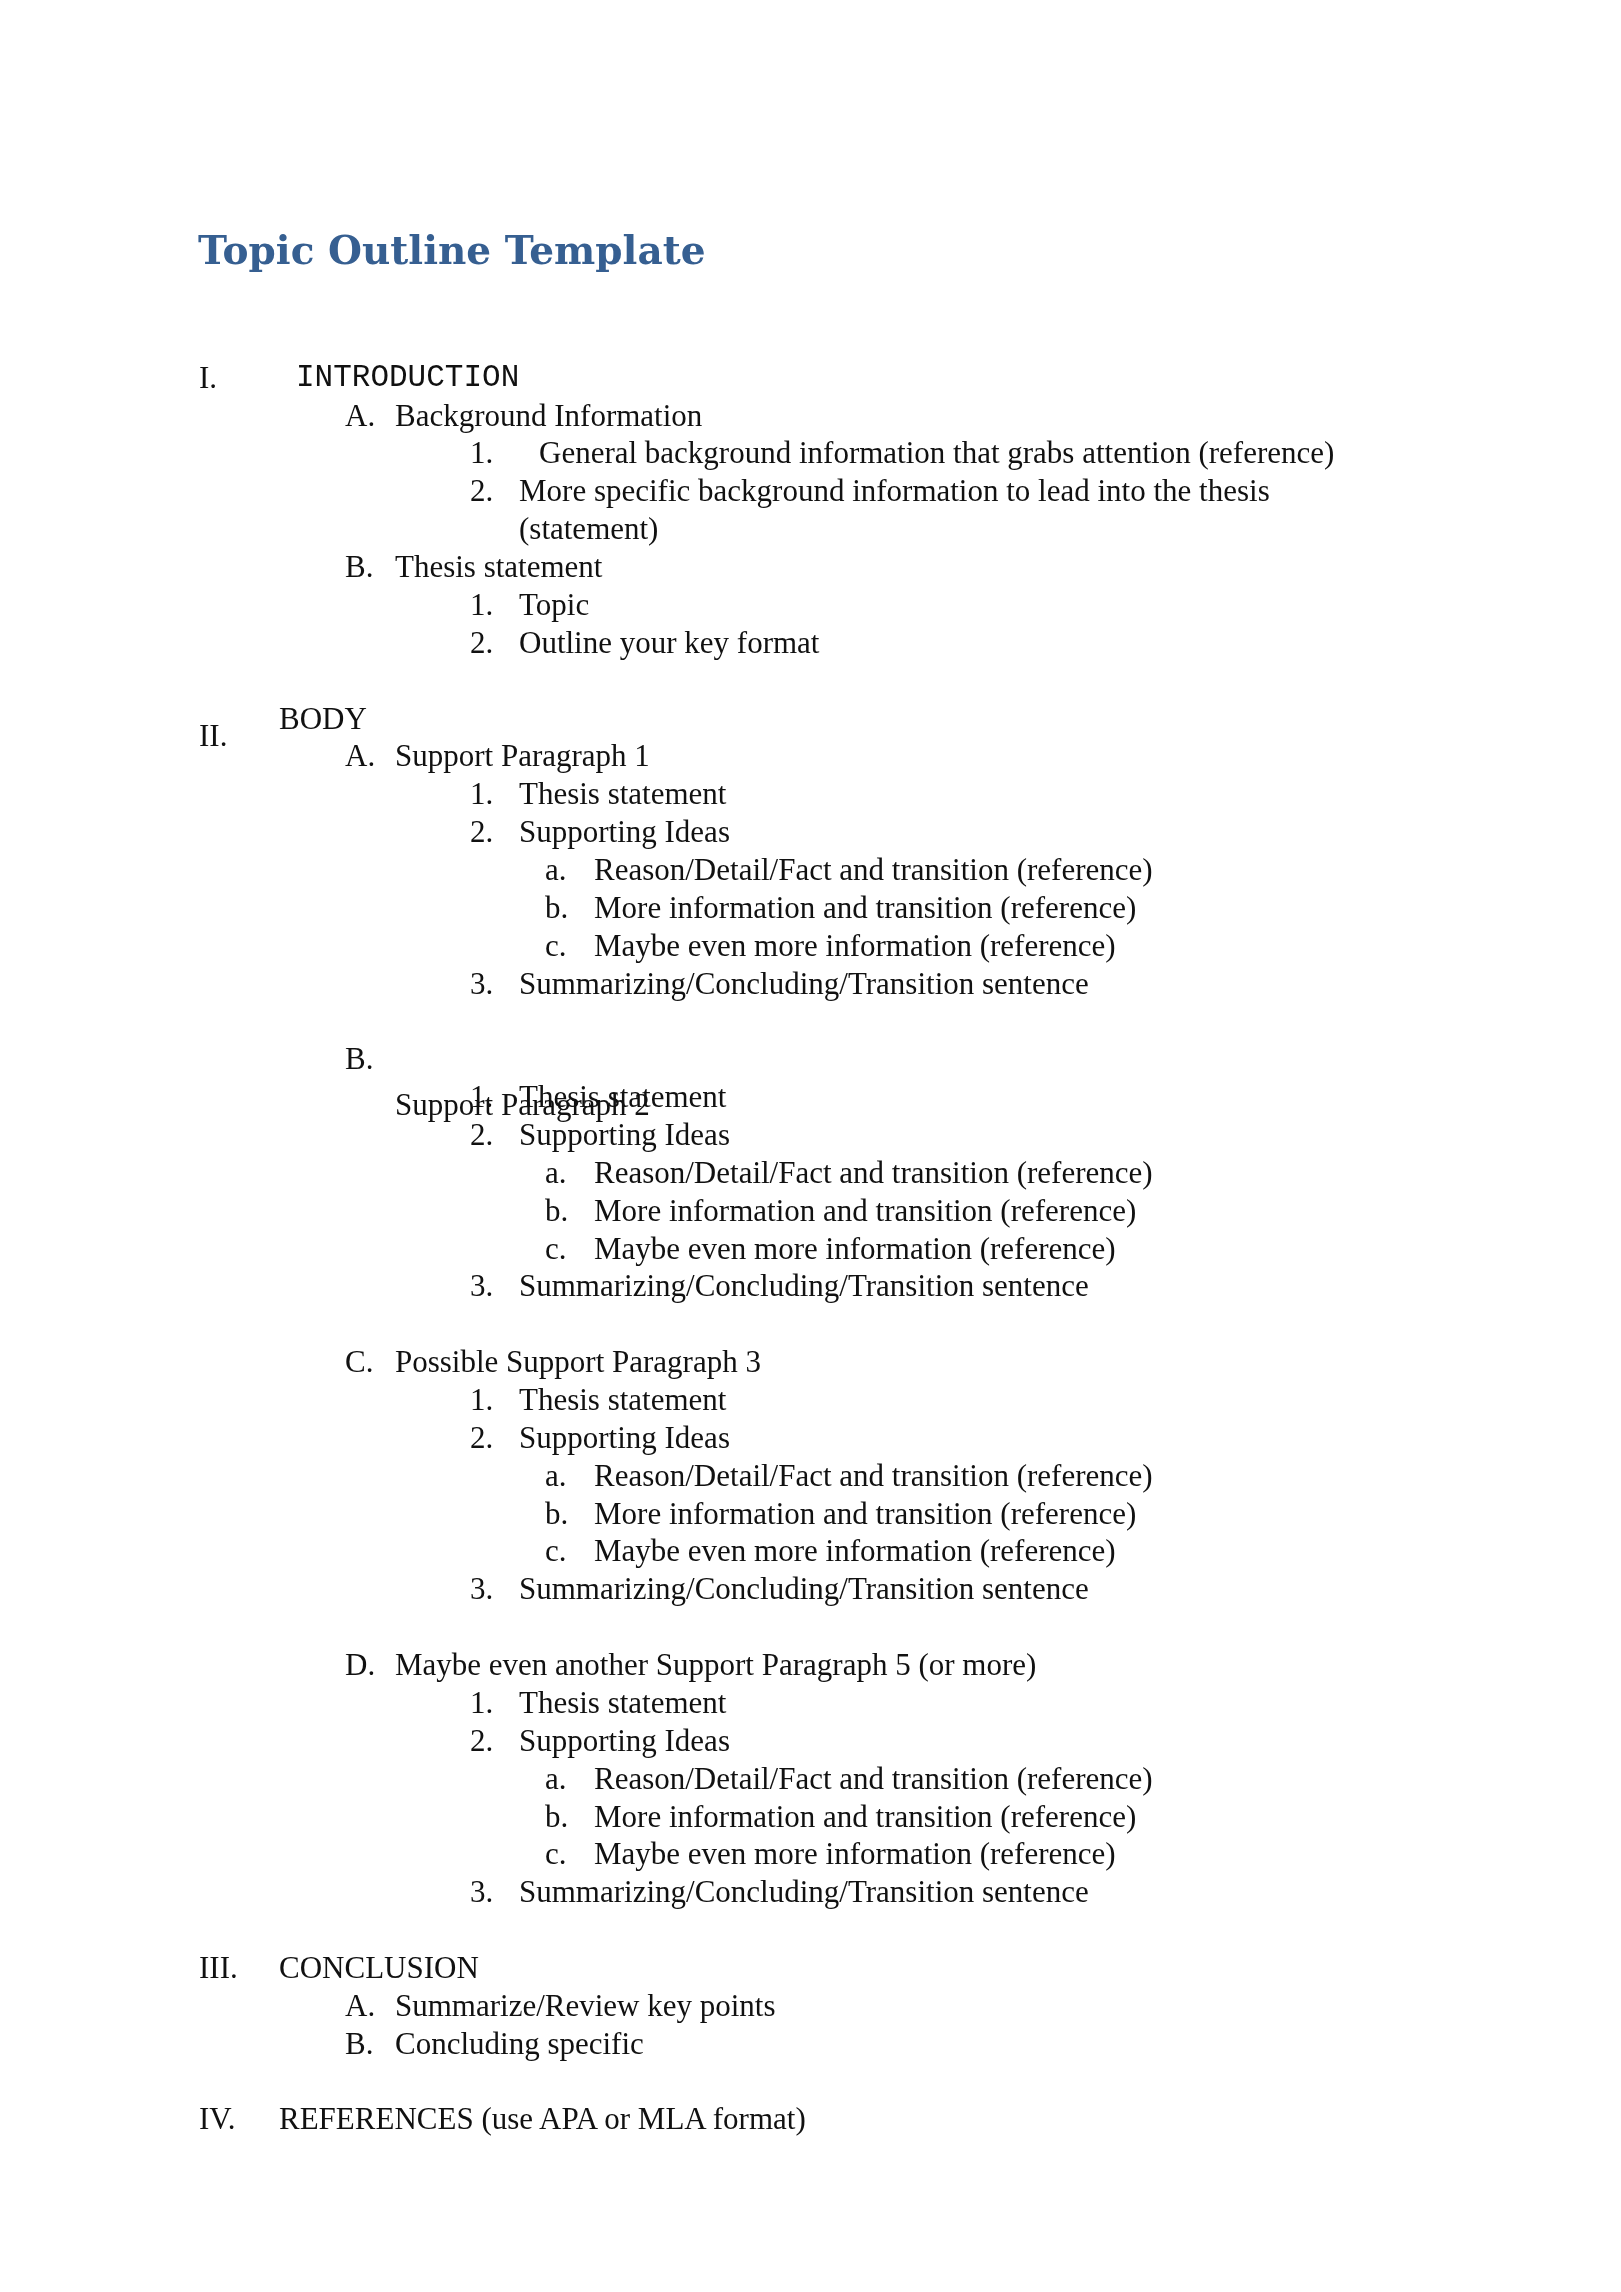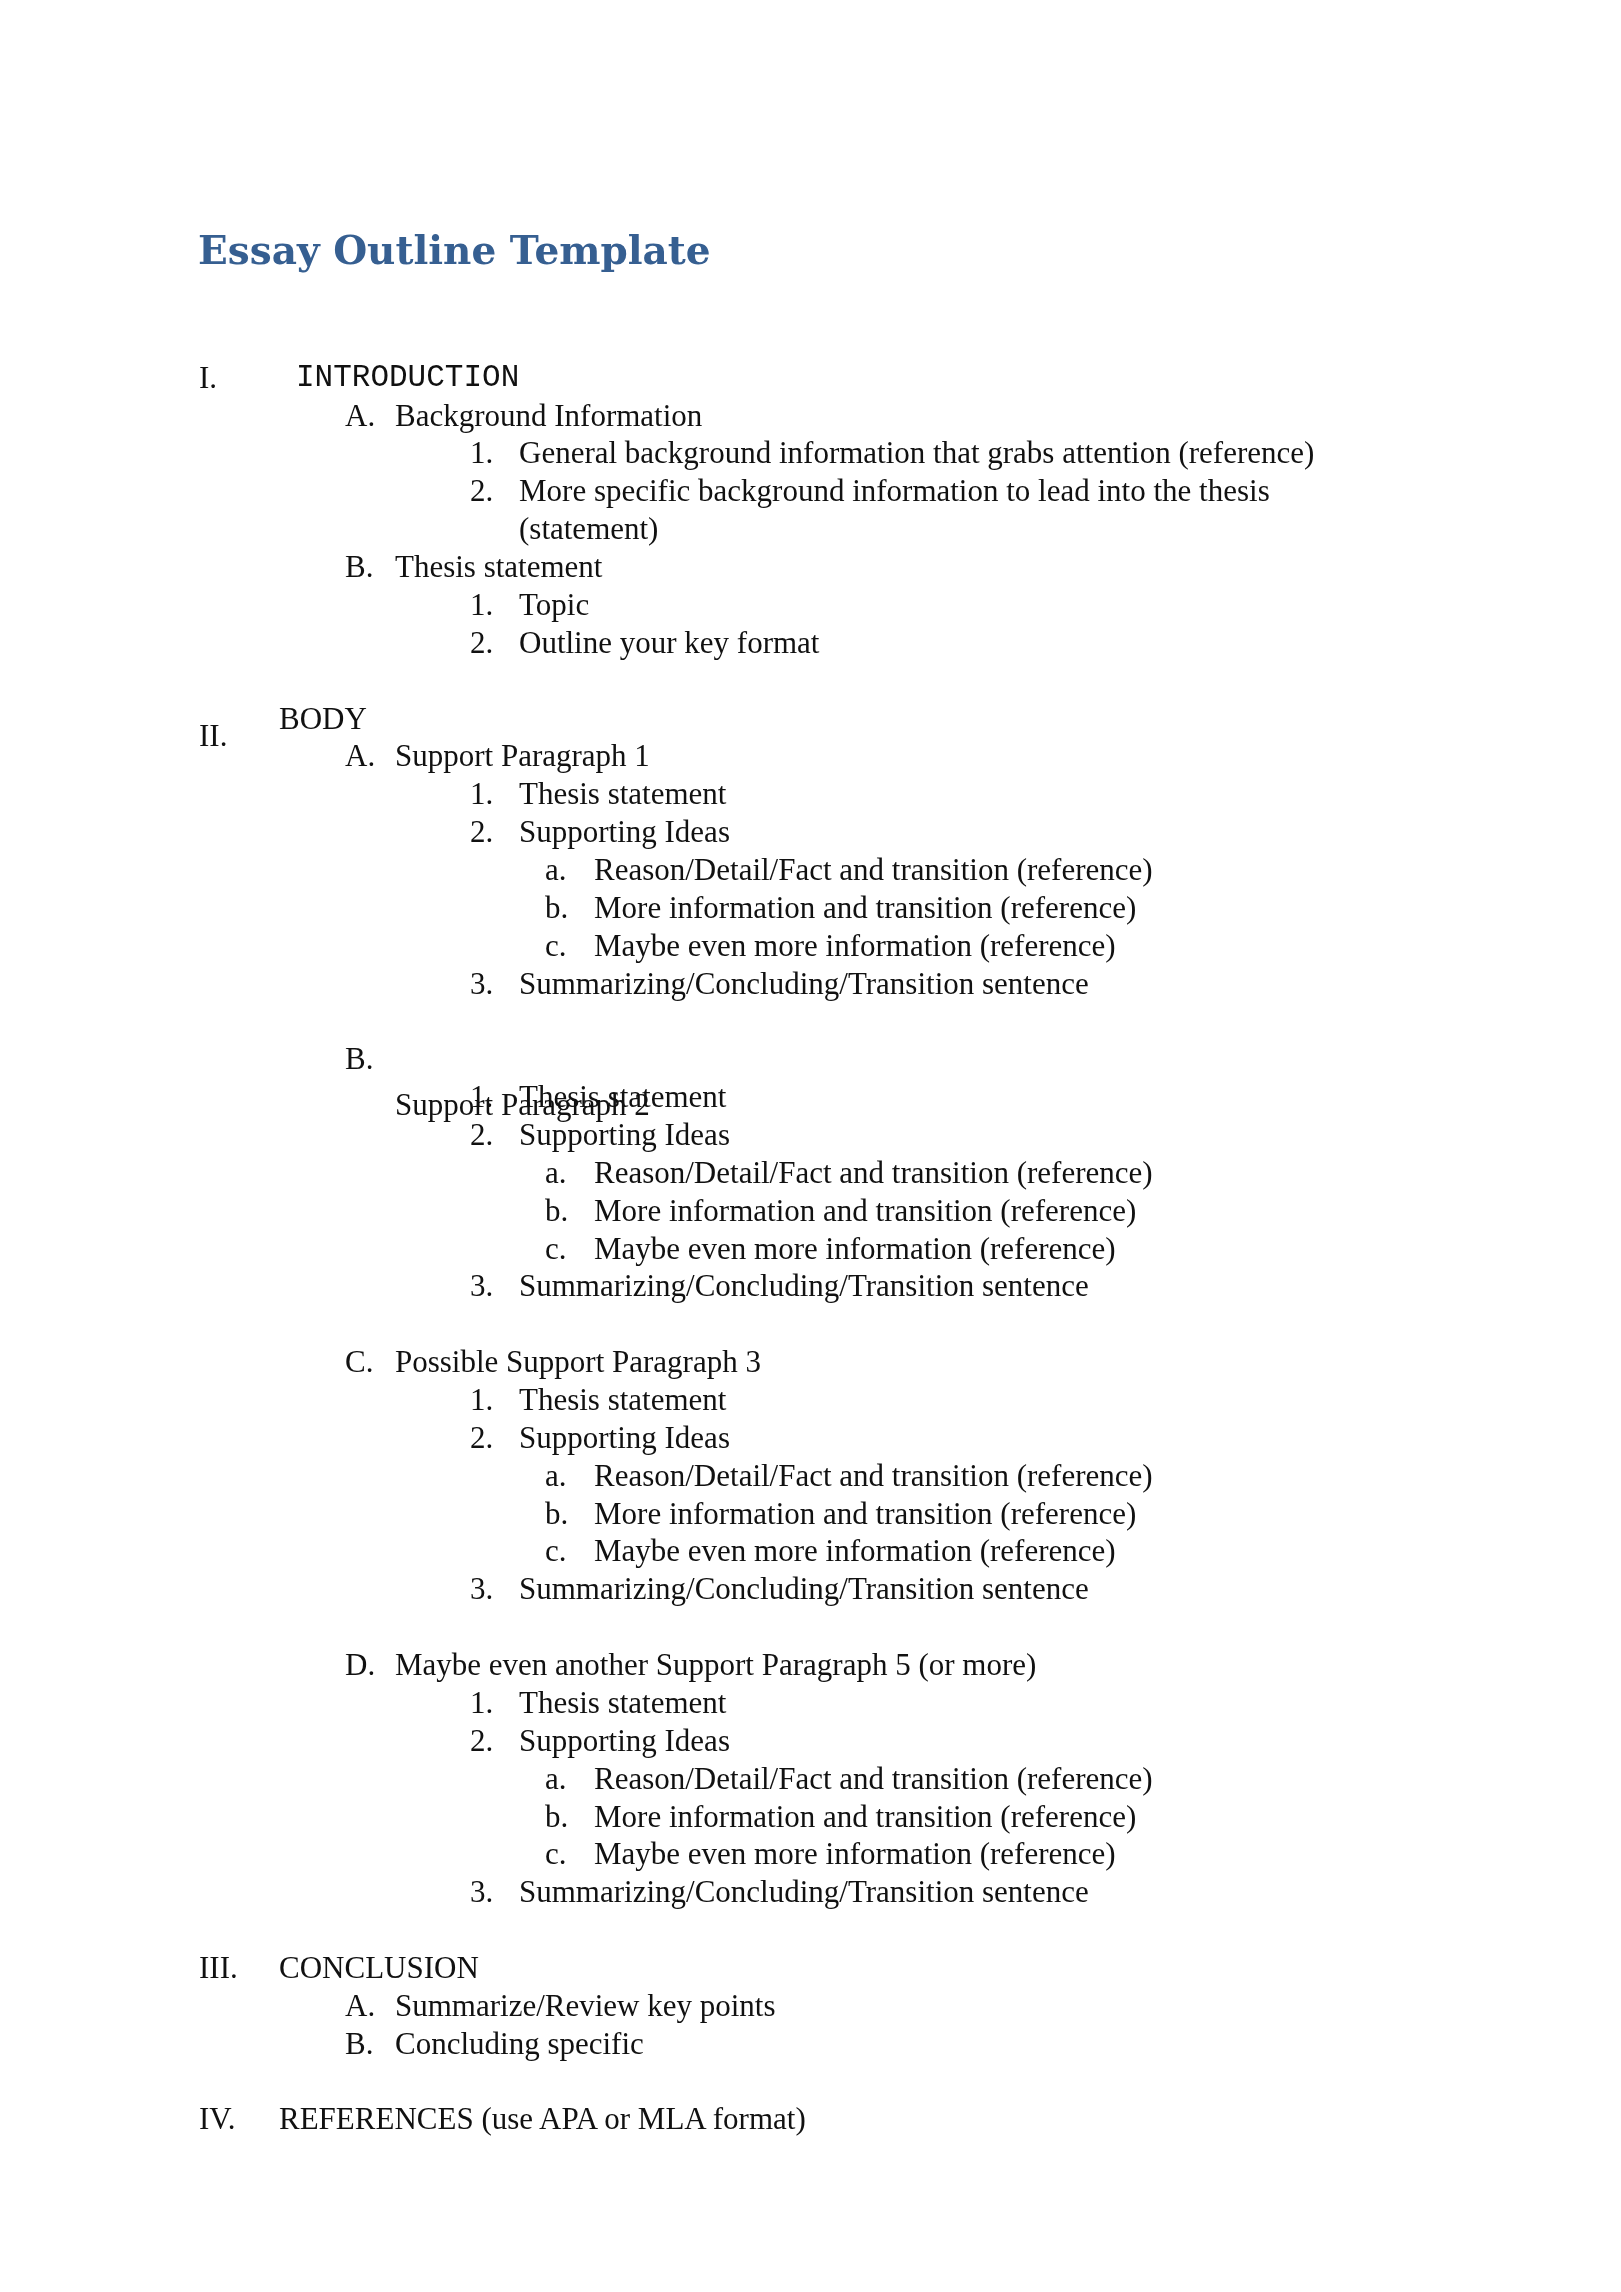--- a/index.html
+++ b/index.html
@@ -13,34 +13,34 @@
     position: absolute; height: 37px; line-height: 37px;
     font-family: "Liberation Serif", serif; font-size: 31px; color: #111111;
     white-space: nowrap;
   }
   .marker { position: absolute; top: 0; }
   .text { position: absolute; top: 0; }
 </style>
 </head>
 <body>
 
-<div class="title">Essay Outline Template</div>
+<div class="title">Topic Outline Template</div>
 
 <div id="outline">
     <div class="row" style="top: 359px; left: 0px;">
       <span class="marker" style="left: 199px;">I.</span>
       <span class="text" style="left: 296px; font-family: Liberation Mono, monospace;">INTRODUCTION</span>
     </div>
     <div class="row" style="top: 397px; left: 0px;">
       <span class="marker" style="left: 345px;">A.</span>
       <span class="text" style="left: 395px;">Background Information</span>
     </div>
     <div class="row" style="top: 434px; left: 0px;">
       <span class="marker" style="left: 470px;">1.</span>
-      <span class="text" style="left: 519px;">General background information that grabs attention  (reference)</span>
+      <span class="text" style="left: 539px;">General background information that grabs attention  (reference)</span>
     </div>
     <div class="row" style="top: 472px; left: 0px;">
       <span class="marker" style="left: 470px;">2.</span>
       <span class="text" style="left: 519px;">More specific background information to lead into the thesis</span>
     </div>
     <div class="row" style="top: 510px; left: 0px;">
       <span class="text" style="left: 519px;">(statement)</span>
     </div>
     <div class="row" style="top: 548px; left: 0px;">
       <span class="marker" style="left: 345px;">B.</span>

